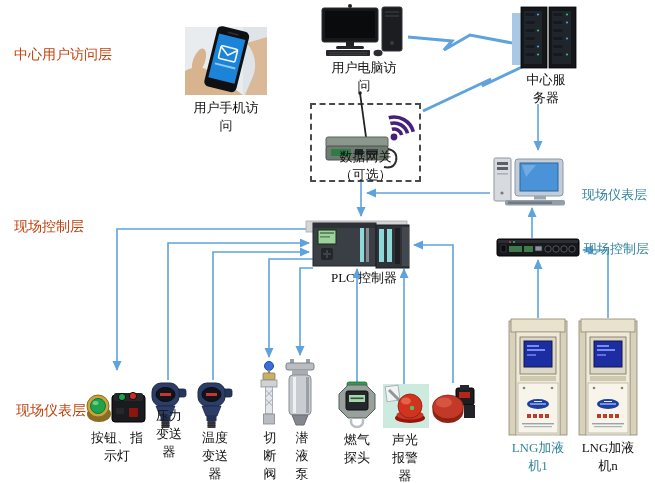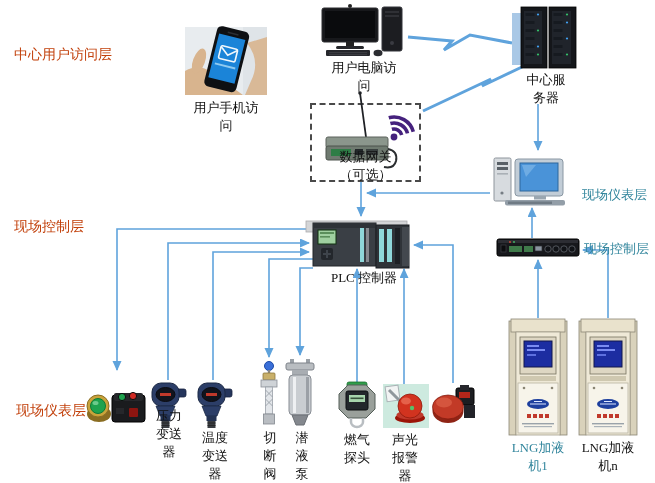--- a/index.html
+++ b/index.html
@@ -259,20 +259,22 @@
       <circle cx="13" cy="20" r="7.5" fill="#1fa24e" stroke="#0e7a36"></circle>
       <ellipse cx="10.5" cy="17" rx="3" ry="2" fill="#7fd49b" opacity="0.8"></ellipse>
       <rect x="27" y="9" width="33" height="27" rx="3" fill="#1a1b1e" stroke="#000"></rect>
       <rect x="29" y="7" width="29" height="8" rx="2" fill="#26272b"></rect>
       <circle cx="37" cy="11" r="3.6" fill="#1fa24e" stroke="#0c0d0f"></circle>
       <circle cx="48" cy="10" r="3.6" fill="#cf2a24" stroke="#0c0d0f"></circle>
       <rect x="44" y="22" width="9" height="9" rx="1" fill="#8c1510"></rect>
       <rect x="31" y="22" width="8" height="6" fill="#26272b"></rect>
     </svg>
   </figure>
+  <div class="lbl" style="left:84px;top:429px;width:66px">按钮、指
+示灯</div>
 
   <figure class="node" style="left:149px;top:382px">
     <svg width="40" height="46" viewBox="0 0 40 46">
       <rect x="27" y="7" width="10" height="8" rx="2" fill="#25355c" stroke="#16223f" stroke-width="0.8"></rect>
       <rect x="3" y="1" width="27" height="23" rx="9" fill="#2c3e68" stroke="#1b2844"></rect>
       <ellipse cx="16.5" cy="12.5" rx="9.5" ry="7" fill="#11141d" stroke="#0a0c12"></ellipse>
       <rect x="11" y="11" width="11" height="3" fill="#c0392b"></rect>
       <polygon points="7,24 26,24 22,34 11,34" fill="#2c3e68" stroke="#1b2844" stroke-width="0.8"></polygon>
       <rect x="11.5" y="34" width="10" height="5" fill="#233253"></rect>
       <rect x="12.5" y="39" width="8" height="7" fill="#3a3d42"></rect>

